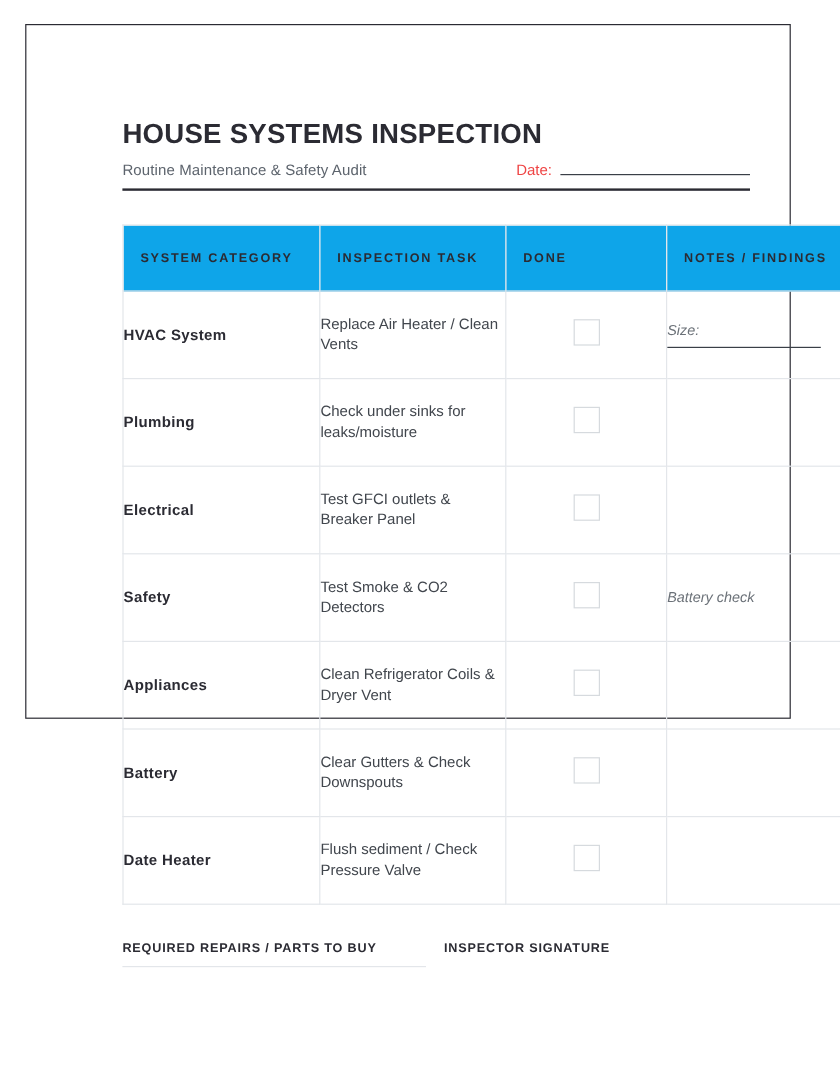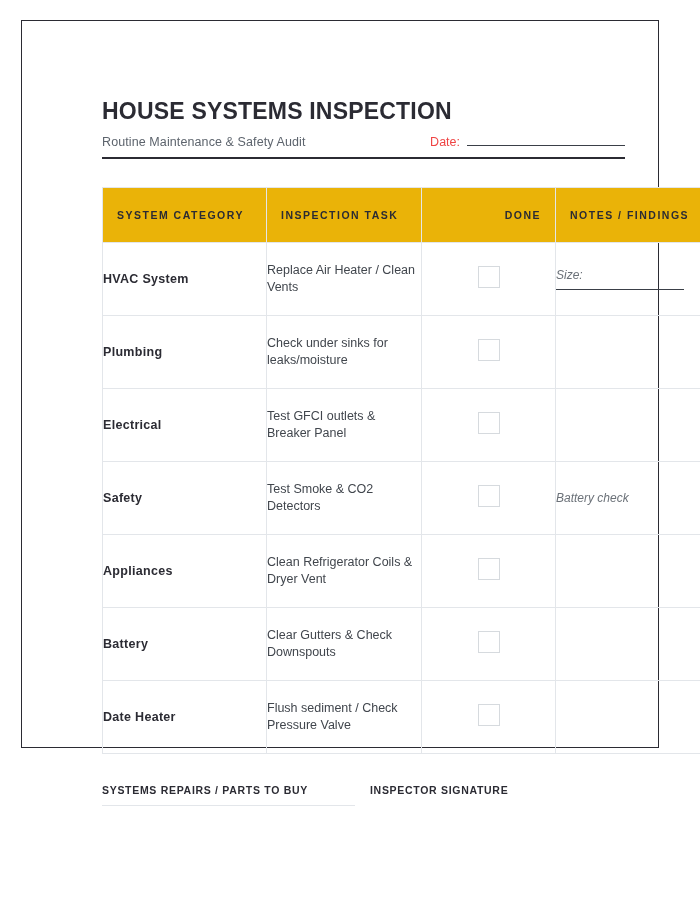--- a/index.html
+++ b/index.html
@@ -14,21 +14,21 @@
     font-family: "Liberation Sans", sans-serif;
     -webkit-font-smoothing: antialiased;
   }
 
   
   #page-sheet {
     position: absolute;
     left: 21px;
     top: 20px;
     width: 638px;
-    height: 728px;
+    height: 579px;
     border: 1px solid #2b2b33;
     box-sizing: border-box;
     background: #ffffff;
   }
 
   #doc-body {
     position: absolute;
     left: 80px;
     top: 78px;
     width: 523px;
@@ -84,36 +84,36 @@
     border-collapse: collapse;
     table-layout: fixed;
   }
   #inspection-table th,
   #inspection-table td {
     border: 1px solid #e3e6ea;
     vertical-align: middle;
     padding: 0;
   }
   #inspection-table thead th {
-    background: #eab308;
+    background: #0ea5e9;
     height: 54px;
     font-size: 10.5px;
     font-weight: bold;
     color: #2b2b33;
     letter-spacing: 1.5px;
     text-align: left;
     padding: 0 14px;
     line-height: 1.45;
   }
   th.col-category { width: 135px; }
   th.col-task     { width: 126px; }
   th.col-done     { width: 105px; }
   th.col-notes    { width: 157px; }
 
-  th.col-done .hdr-inner { text-align: right; display: block; }
+  th.col-done .hdr-inner { text-align: left; display: block; }
 
   #inspection-table tbody td { height: 72px; }
   td.cell-category {
     font-size: 12.5px;
     font-weight: bold;
     color: #2b2b33;
     letter-spacing: 0.3px;
     padding: 0 14px;
   }
   td.cell-task {
@@ -274,21 +274,21 @@
               <span class="note-wrap">
                 <span class="note-text"></span>
               </span>
             </td>
           </tr>
         </tbody>
     </table>
 
     <div id="doc-footer">
       <div id="repairs-block">
-        <div class="footer-label">SYSTEMS REPAIRS / PARTS TO BUY</div>
+        <div class="footer-label">REQUIRED REPAIRS / PARTS TO BUY</div>
         <div id="repairs-line"></div>
       </div>
       <div id="signature-block">
         <div class="footer-label">INSPECTOR SIGNATURE</div>
       </div>
     </div>
 
   </div>
 </div>
 

